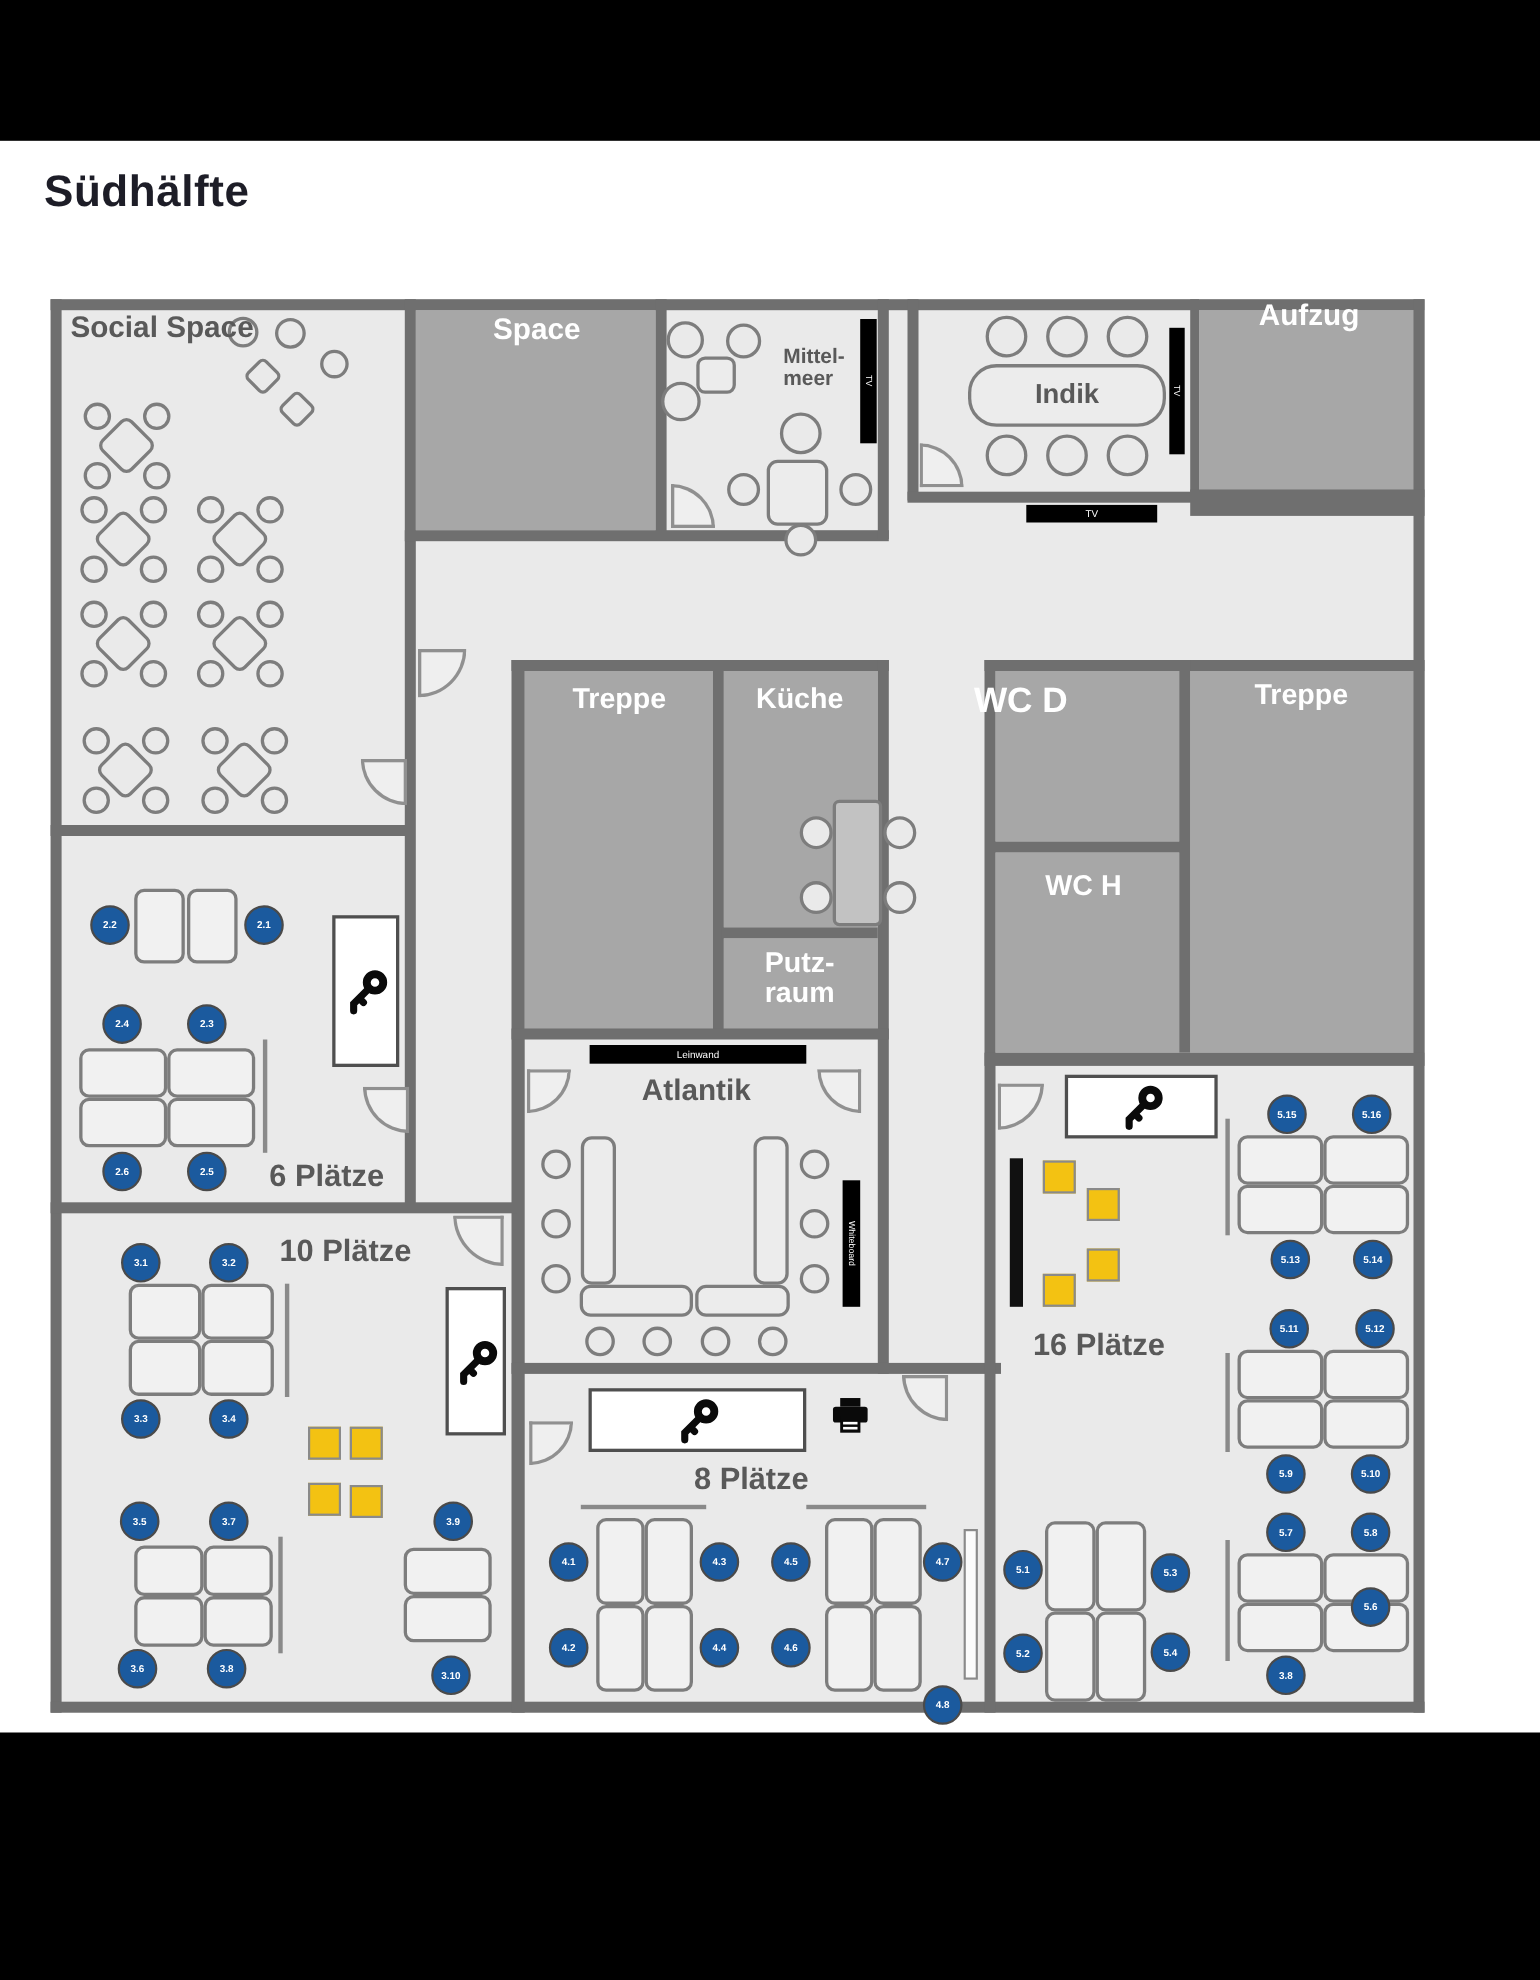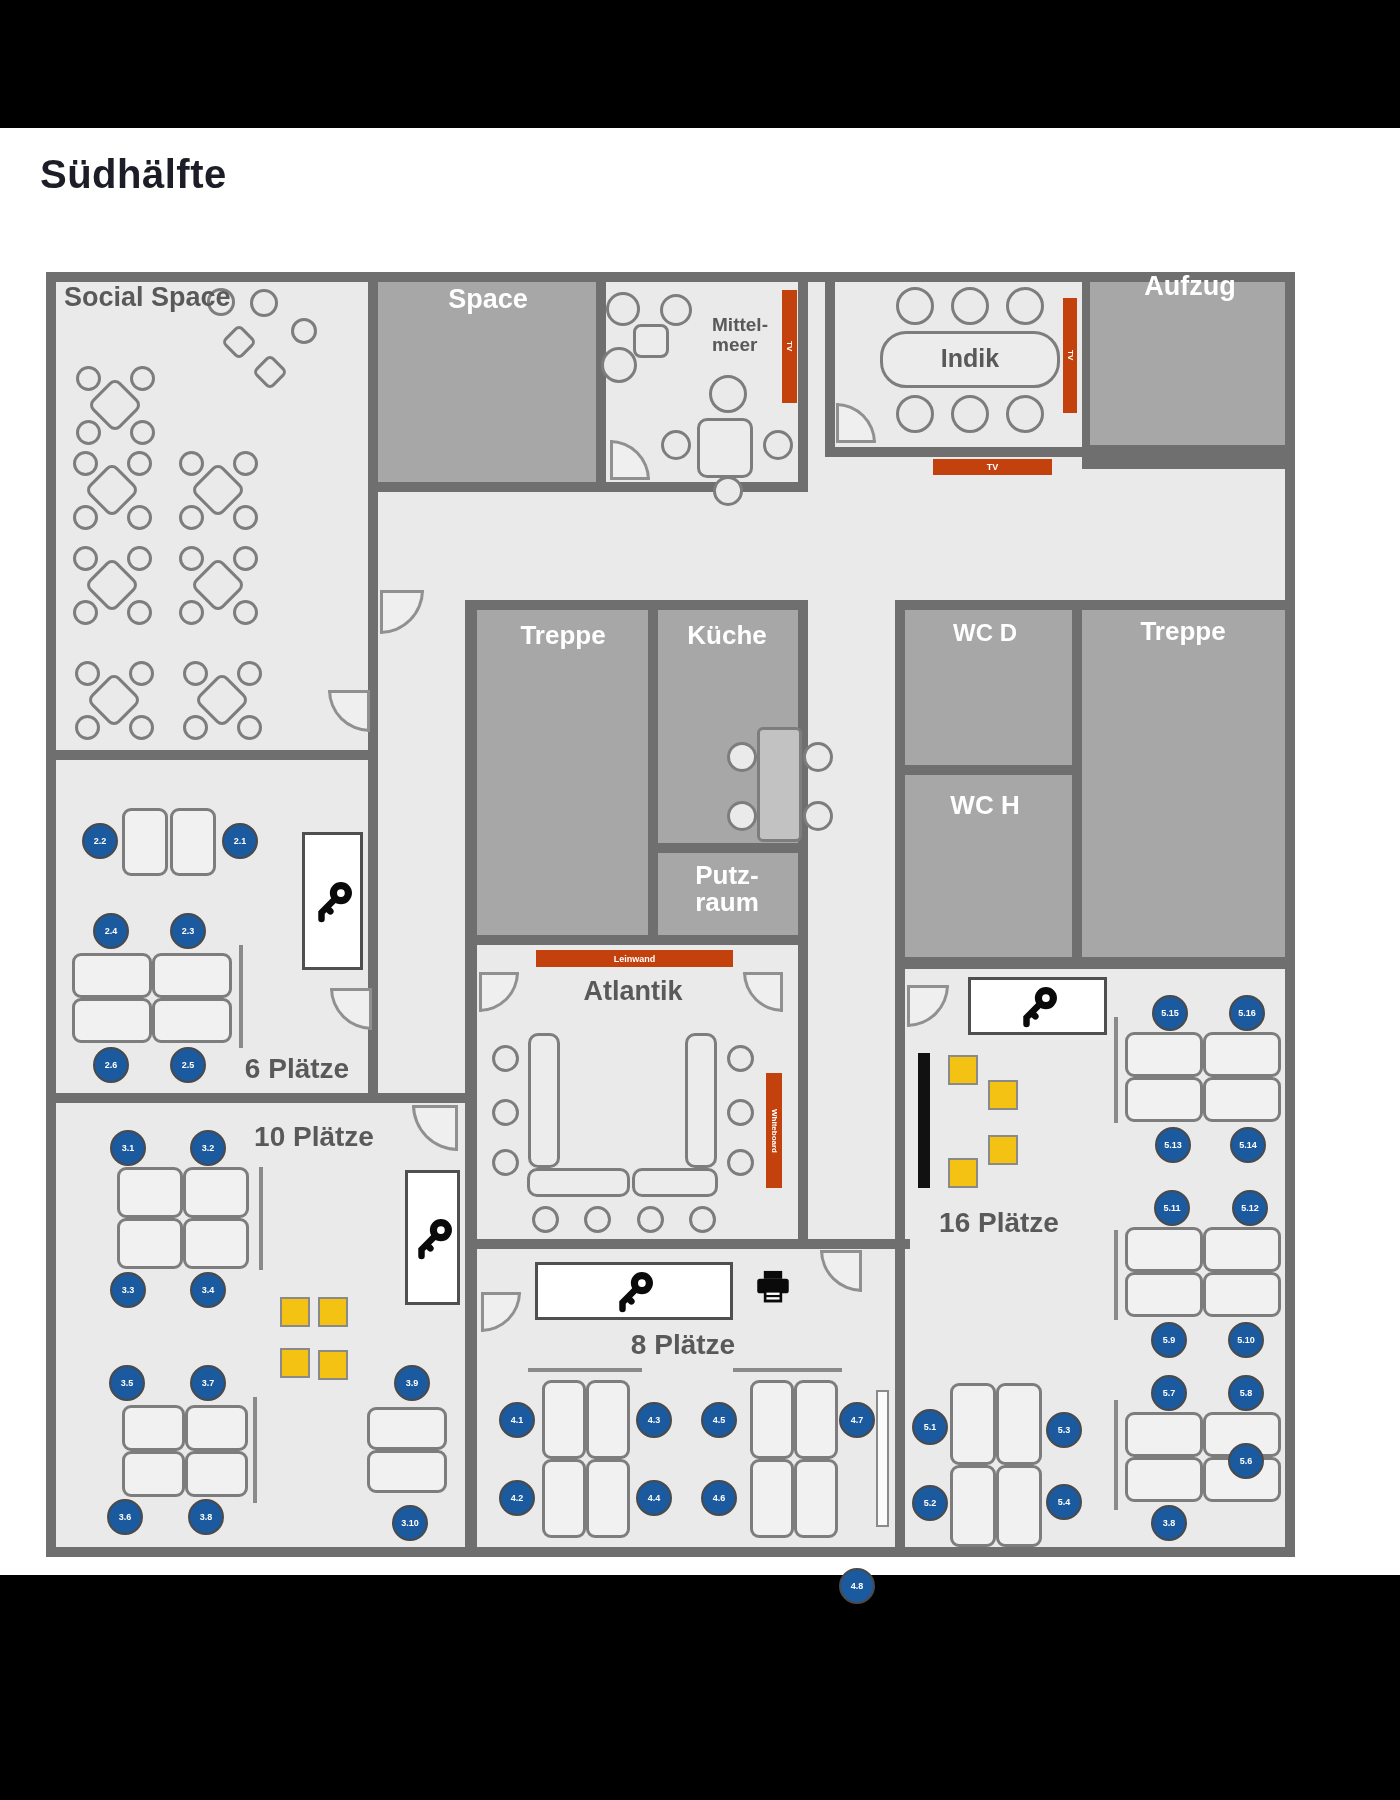--- a/index.html
+++ b/index.html
@@ -18,21 +18,21 @@
   .tbl{position:absolute;background:#ececec;border:3px solid #7d7d7d;box-sizing:border-box}
   .tbl.ondark{background:#c2c2c2}
   .chair{position:absolute;background:#eaeaea;border:3px solid #7d7d7d;border-radius:50%;box-sizing:border-box}
   .rt-sq{position:absolute;border:3px solid #7d7d7d;background:#eaeaea;transform:rotate(45deg);border-radius:8px;box-sizing:border-box}
   .shape{position:absolute;border:3px solid #7d7d7d;background:#eaeaea;border-radius:50%;box-sizing:border-box}
   .shape.diamond{border-radius:6px;transform:rotate(45deg)}
   .seat{position:absolute;width:36px;height:36px;border-radius:50%;background:#1b5a9e;border:2px solid #4a4a4a;box-sizing:border-box;display:flex;align-items:center;justify-content:center;color:#fff;font-size:9px;font-weight:700;cursor:pointer}
   .locker{position:absolute;background:#f3c212;border:2px solid #8a8a8a;box-sizing:border-box}
   .keybox{position:absolute;background:#fff;border:3px solid #4f4f4f;box-sizing:border-box;display:flex;align-items:center;justify-content:center}
   .printer{position:absolute;display:flex;align-items:center;justify-content:center}
-  .sign{position:absolute;background:#c2410c;color:#fff;display:flex;align-items:center;justify-content:center;font-size:9px;font-weight:700;overflow:hidden;text-align:center}
+  .sign{position:absolute;background:#000000;color:#fff;display:flex;align-items:center;justify-content:center;font-size:9px;font-weight:400;overflow:hidden;text-align:center}
   .sign.rot{writing-mode:vertical-rl;font-size:8px}
   .txt{position:absolute;font-weight:700;color:#595959;white-space:pre-line;line-height:1.05}
   .txt.w{color:#fff}
   .txt.c{transform:translateX(-50%)}
   .divider{position:absolute;background:#8a8a8a}
   .bbar{position:absolute;background:#111}
   .wbar{position:absolute;background:#fbfbfb;border:2px solid #8a8a8a;box-sizing:border-box}
 </style>
 </head>
 <body>
@@ -261,21 +261,21 @@
     <div class="txt" style="left: 64px; top: 283px; font-size: 27px;">Social Space</div>
     <div class="txt w c" style="left: 488px; top: 285px; font-size: 27px;">Space</div>
     <div class="txt c" style="left: 740px; top: 315px; font-size: 19px;">Mittel-
 meer</div>
     <div class="txt c" style="left: 970px; top: 345px; font-size: 25px;">Indik</div>
     <div class="txt w c" style="left: 1190px; top: 272px; font-size: 27px;">Aufzug</div>
     <div class="txt w c" style="left: 563px; top: 622px; font-size: 26px;">Treppe</div>
     <div class="txt w c" style="left: 727px; top: 622px; font-size: 26px;">Küche</div>
     <div class="txt w c" style="left: 727px; top: 862px; font-size: 26px;">Putz-
 raum</div>
-    <div class="txt w c" style="left: 985px; top: 620px; font-size: 24px;">WC D</div>
+    <div class="txt w c" style="left: 928px; top: 620px; font-size: 32px;">WC D</div>
     <div class="txt w c" style="left: 985px; top: 792px; font-size: 26px;">WC H</div>
     <div class="txt w c" style="left: 1183px; top: 618px; font-size: 26px;">Treppe</div>
     <div class="txt c" style="left: 633px; top: 977px; font-size: 27px;">Atlantik</div>
     <div class="txt c" style="left: 297px; top: 1054px; font-size: 28px;">6 Plätze</div>
     <div class="txt c" style="left: 314px; top: 1122px; font-size: 28px;">10 Plätze</div>
     <div class="txt c" style="left: 683px; top: 1330px; font-size: 28px;">8 Plätze</div>
     <div class="txt c" style="left: 999px; top: 1208px; font-size: 28px;">16 Plätze</div>
     <div class="seat" style="left: 82px; top: 823px; width: 36px; height: 36px;">
       <span>2.2</span>
     </div>
@@ -338,21 +338,21 @@
     </div>
     <div class="seat" style="left: 701px; top: 1402px; width: 36px; height: 36px;">
       <span>4.5</span>
     </div>
     <div class="seat" style="left: 839px; top: 1402px; width: 36px; height: 36px;">
       <span>4.7</span>
     </div>
     <div class="seat" style="left: 701px; top: 1480px; width: 36px; height: 36px;">
       <span>4.6</span>
     </div>
-    <div class="seat" style="left: 839px; top: 1568px; width: 36px; height: 36px;">
+    <div class="seat" style="left: 839px; top: 1532px; width: 36px; height: 36px;">
       <span>4.8</span>
     </div>
     <div class="seat" style="left: 912px; top: 1409px; width: 36px; height: 36px;">
       <span>5.1</span>
     </div>
     <div class="seat" style="left: 1046px; top: 1412px; width: 36px; height: 36px;">
       <span>5.3</span>
     </div>
     <div class="seat" style="left: 912px; top: 1485px; width: 36px; height: 36px;">
       <span>5.2</span>

